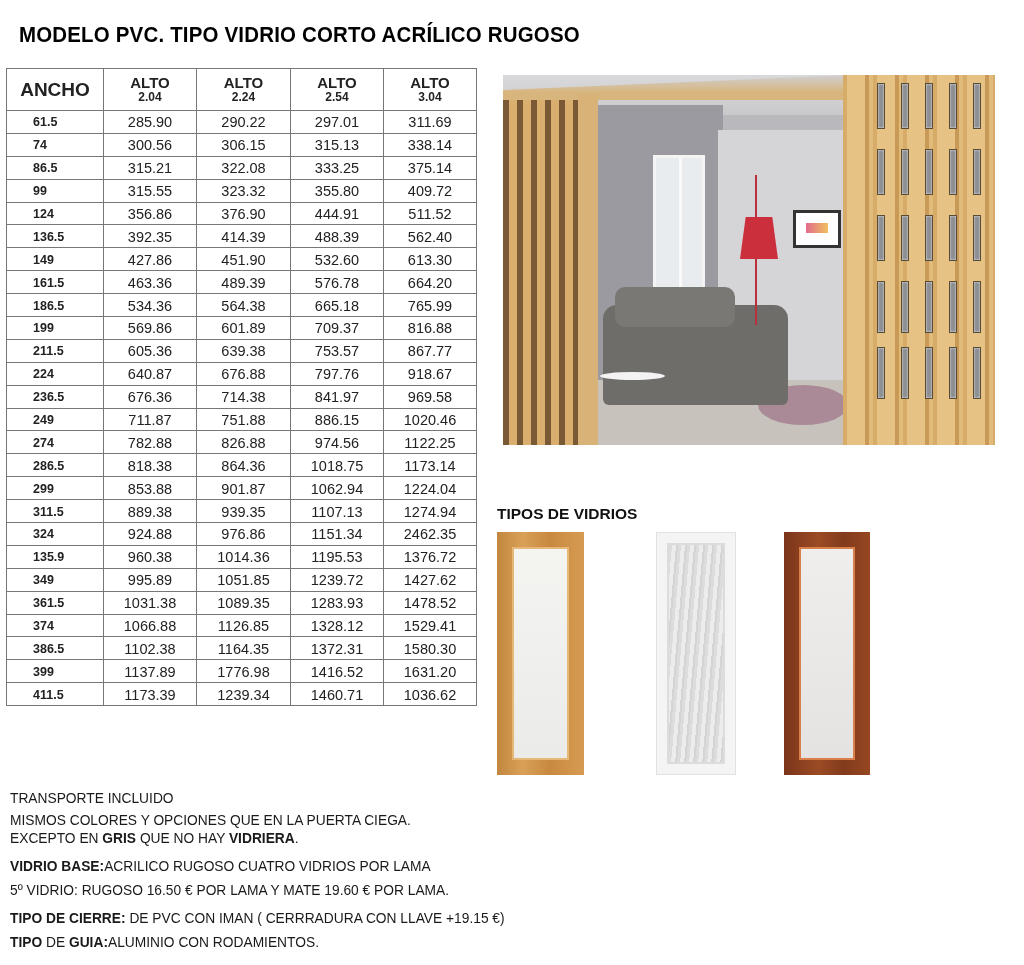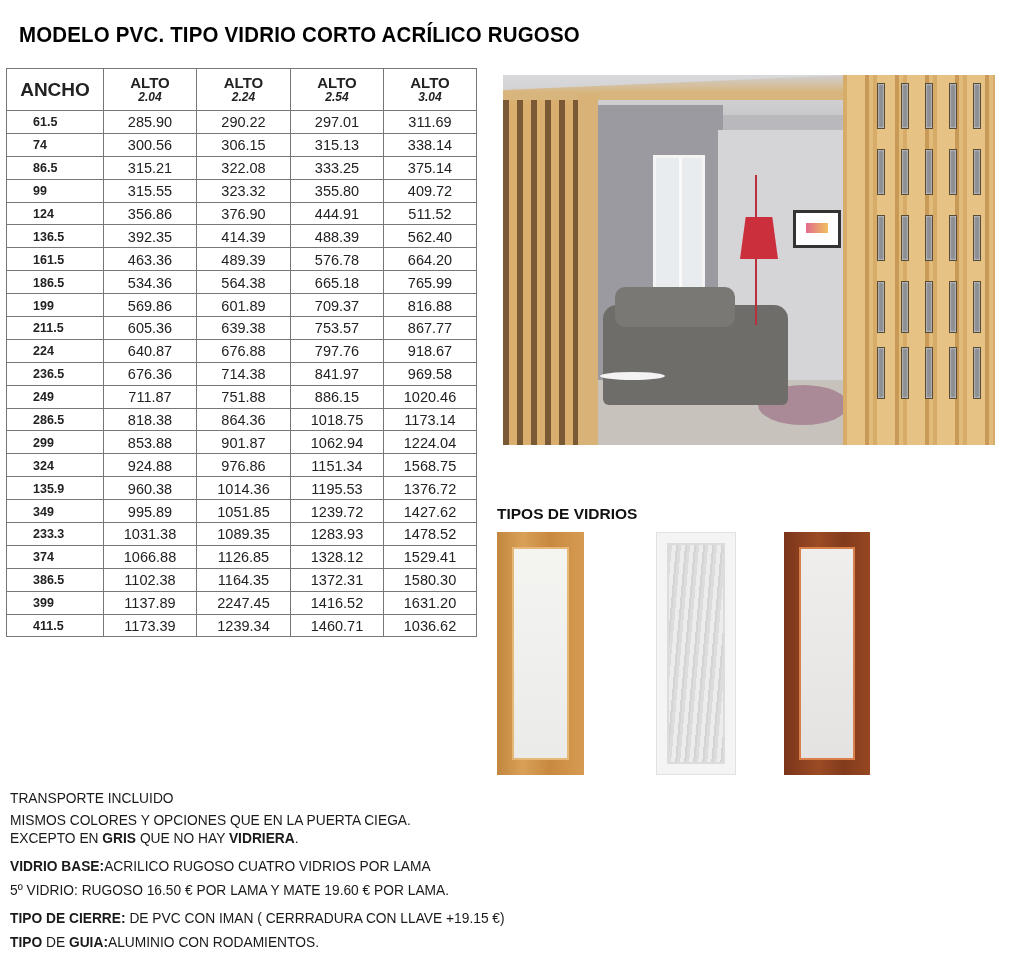--- a/index.html
+++ b/index.html
@@ -16,21 +16,21 @@
   table.prices {
     position: absolute; left: 6px; top: 68px; width: 470px;
     border-collapse: collapse; table-layout: fixed;
   }
   table.prices th, table.prices td {
     border: 1px solid #777; text-align: center; color: #222;
   }
   table.prices th {
     height: 42px; font-weight: bold; font-size: 15px; line-height: 16px;
   }
-  table.prices th .sub { display: block; font-size: 12px; line-height: 13px; font-style: italic; }
+  table.prices th .sub { display: block; font-size: 12px; line-height: 13px; }
   table.prices th.ancho { font-size: 19px; margin-top: 29px; }
   table.prices td { height: 22.9px; font-size: 14.5px; padding-top: 1px; }
   table.prices td.w { font-weight: bold; font-size: 12.5px; text-align: left; padding-left: 26px; }
   col.c0 { width: 97px; } col.c1 { width: 93px; } col.c2 { width: 94px; } col.c3 { width: 93px; } col.c4 { width: 93px; }
 
   .photo {
     position: absolute; left: 503px; top: 75px; width: 492px; height: 370px;
     overflow: hidden; background: #b9b9bd;
   }
   .photo .ceiling { position: absolute; left: 0; top: 0; width: 100%; height: 40px; background: linear-gradient(#d9d9db,#c9c9cc); }
@@ -142,20 +142,27 @@
         <td>511.52</td>
       </tr>
       <tr>
         <td class="w">136.5</td>
         <td>392.35</td>
         <td>414.39</td>
         <td>488.39</td>
         <td>562.40</td>
       </tr>
       <tr>
+        <td class="w">149</td>
+        <td>427.86</td>
+        <td>451.90</td>
+        <td>532.60</td>
+        <td>613.30</td>
+      </tr>
+      <tr>
         <td class="w">161.5</td>
         <td>463.36</td>
         <td>489.39</td>
         <td>576.78</td>
         <td>664.20</td>
       </tr>
       <tr>
         <td class="w">186.5</td>
         <td>534.36</td>
         <td>564.38</td>
@@ -191,56 +198,70 @@
         <td>969.58</td>
       </tr>
       <tr>
         <td class="w">249</td>
         <td>711.87</td>
         <td>751.88</td>
         <td>886.15</td>
         <td>1020.46</td>
       </tr>
       <tr>
+        <td class="w">274</td>
+        <td>782.88</td>
+        <td>826.88</td>
+        <td>974.56</td>
+        <td>1122.25</td>
+      </tr>
+      <tr>
         <td class="w">286.5</td>
         <td>818.38</td>
         <td>864.36</td>
         <td>1018.75</td>
         <td>1173.14</td>
       </tr>
       <tr>
         <td class="w">299</td>
         <td>853.88</td>
         <td>901.87</td>
         <td>1062.94</td>
         <td>1224.04</td>
       </tr>
       <tr>
+        <td class="w">311.5</td>
+        <td>889.38</td>
+        <td>939.35</td>
+        <td>1107.13</td>
+        <td>1274.94</td>
+      </tr>
+      <tr>
         <td class="w">324</td>
         <td>924.88</td>
         <td>976.86</td>
         <td>1151.34</td>
-        <td>1568.75</td>
+        <td>2462.35</td>
       </tr>
       <tr>
         <td class="w">135.9</td>
         <td>960.38</td>
         <td>1014.36</td>
         <td>1195.53</td>
         <td>1376.72</td>
       </tr>
       <tr>
         <td class="w">349</td>
         <td>995.89</td>
         <td>1051.85</td>
         <td>1239.72</td>
         <td>1427.62</td>
       </tr>
       <tr>
-        <td class="w">233.3</td>
+        <td class="w">361.5</td>
         <td>1031.38</td>
         <td>1089.35</td>
         <td>1283.93</td>
         <td>1478.52</td>
       </tr>
       <tr>
         <td class="w">374</td>
         <td>1066.88</td>
         <td>1126.85</td>
         <td>1328.12</td>
@@ -249,21 +270,21 @@
       <tr>
         <td class="w">386.5</td>
         <td>1102.38</td>
         <td>1164.35</td>
         <td>1372.31</td>
         <td>1580.30</td>
       </tr>
       <tr>
         <td class="w">399</td>
         <td>1137.89</td>
-        <td>2247.45</td>
+        <td>1776.98</td>
         <td>1416.52</td>
         <td>1631.20</td>
       </tr>
       <tr>
         <td class="w">411.5</td>
         <td>1173.39</td>
         <td>1239.34</td>
         <td>1460.71</td>
         <td>1036.62</td>
       </tr>

